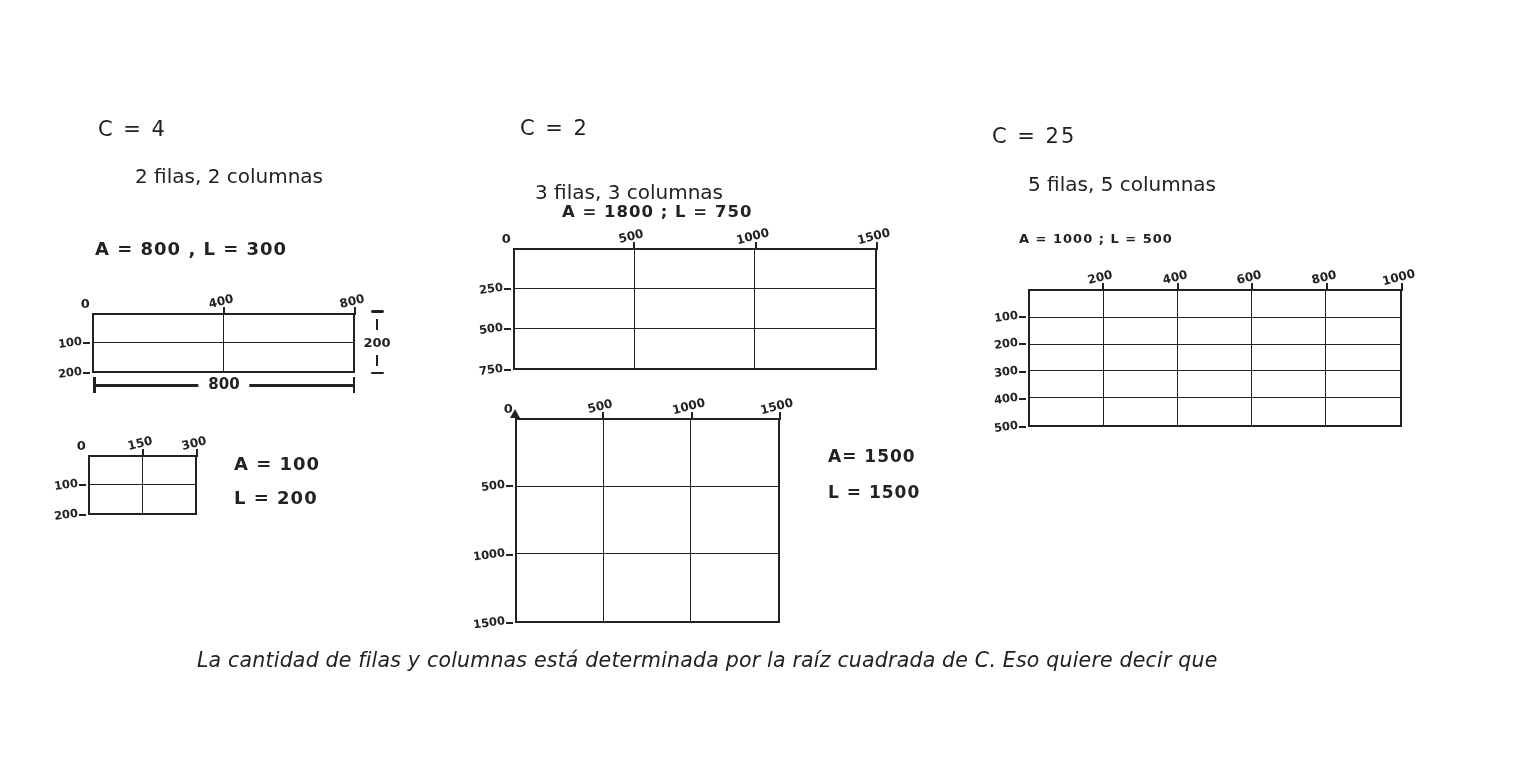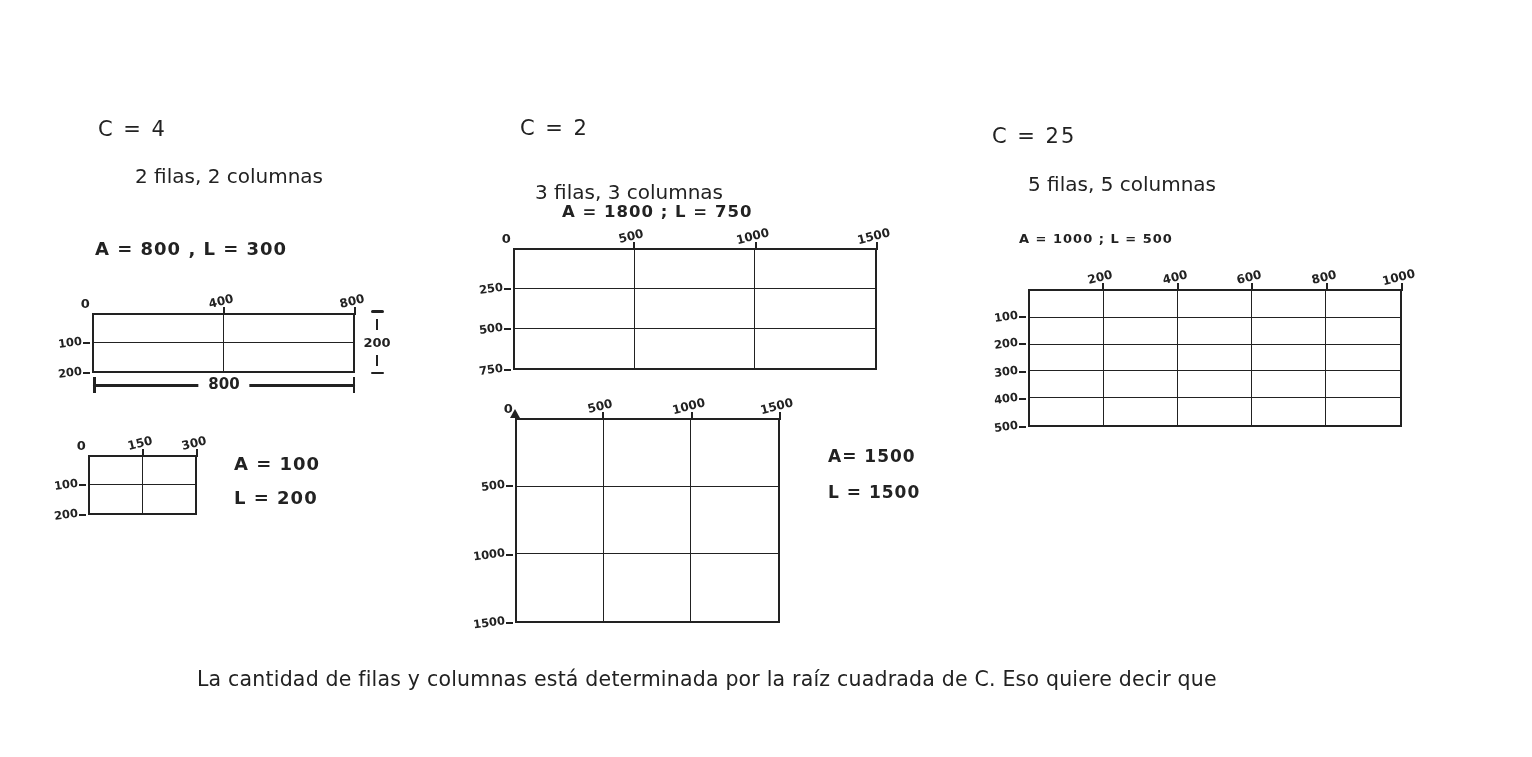--- a/index.html
+++ b/index.html
@@ -222,17 +222,17 @@
       <span class="lt" style="top: 40%;">200</span>
       <i class="lm" style="top: 40%;"></i>
       <span class="lt" style="top: 60%;">300</span>
       <i class="lm" style="top: 60%;"></i>
       <span class="lt" style="top: 80%;">400</span>
       <i class="lm" style="top: 80%;"></i>
       <span class="lt" style="top: 100%;">500</span>
       <i class="lm" style="top: 100%;"></i>
     </div>
 
-  <div class="footer" style="left:197px; top:664px;">
+  <div class="footer" style="left:197px; top:645px;font-style:italic;">
     <div>La cantidad de filas y columnas está determinada por la raíz cuadrada de C. Eso quiere decir que</div>
   </div>
 
 </div>
 
 </body></html>

